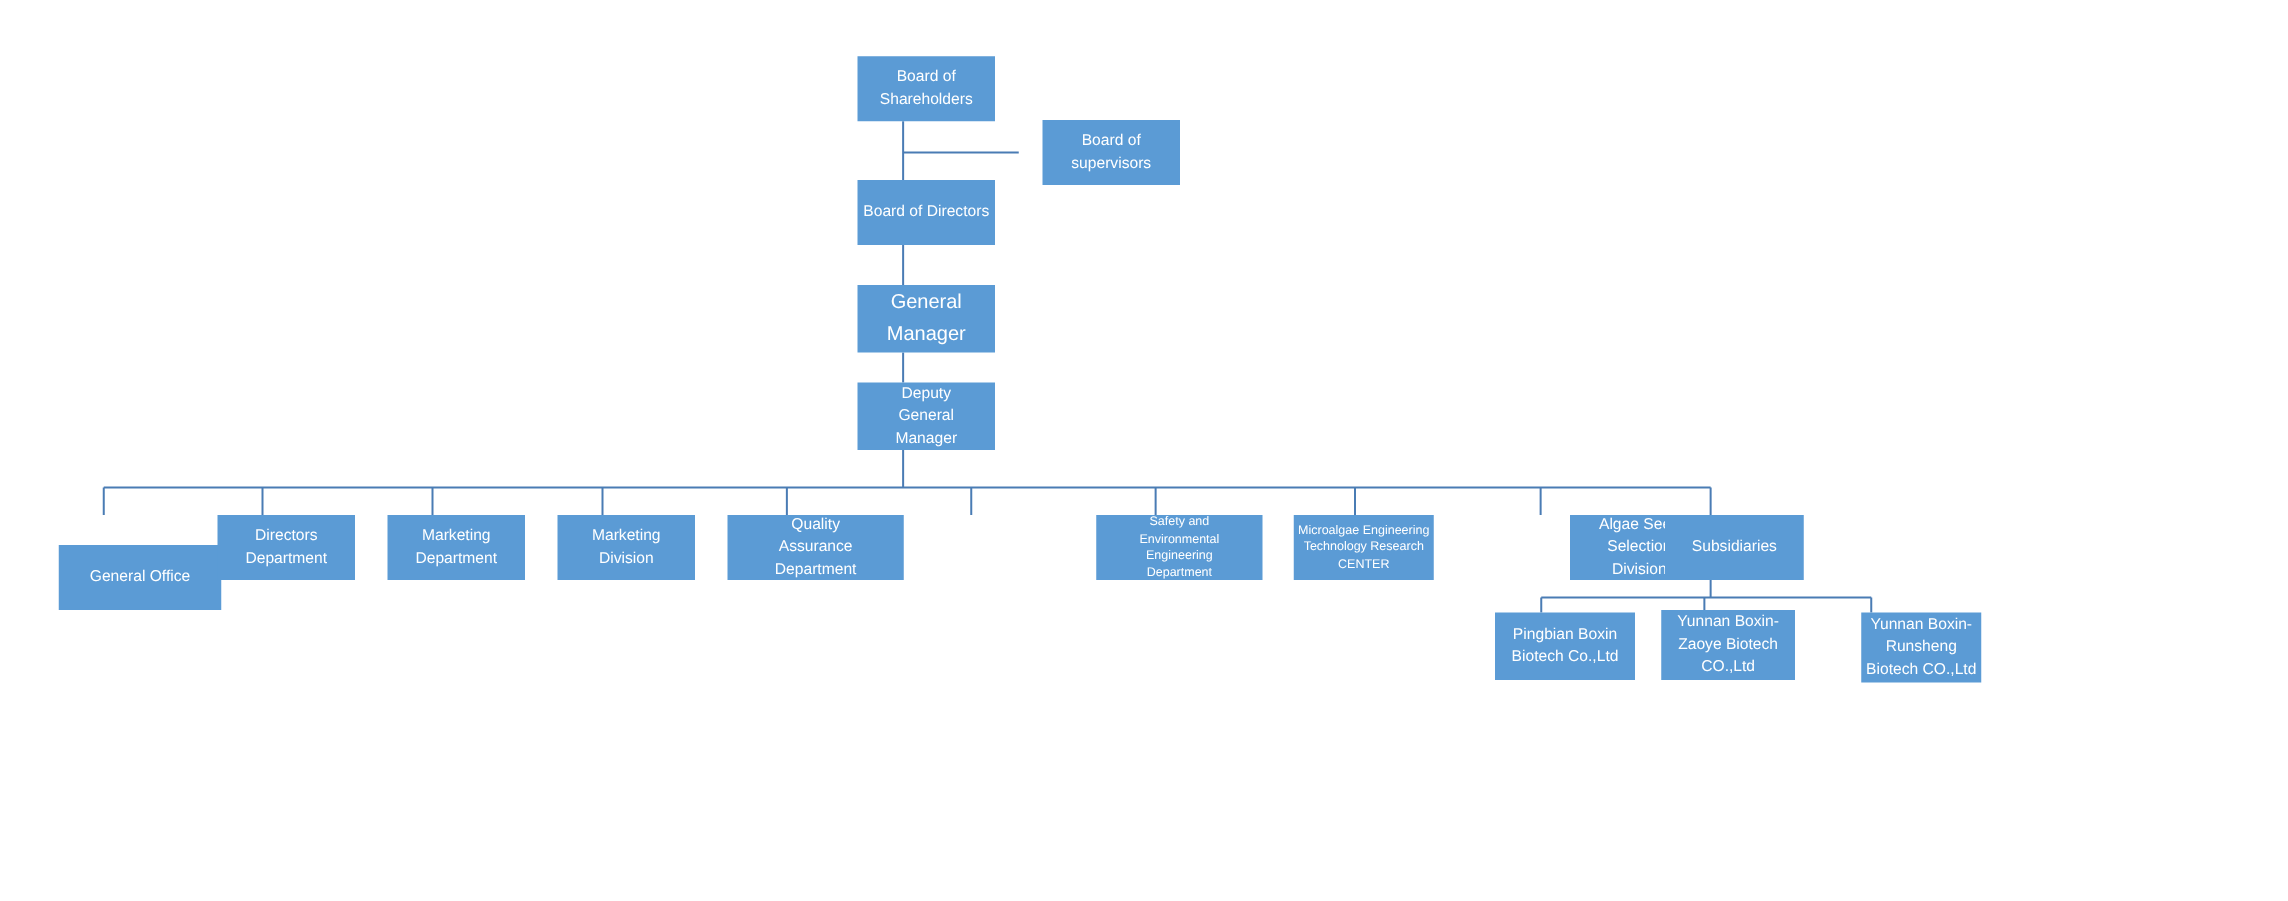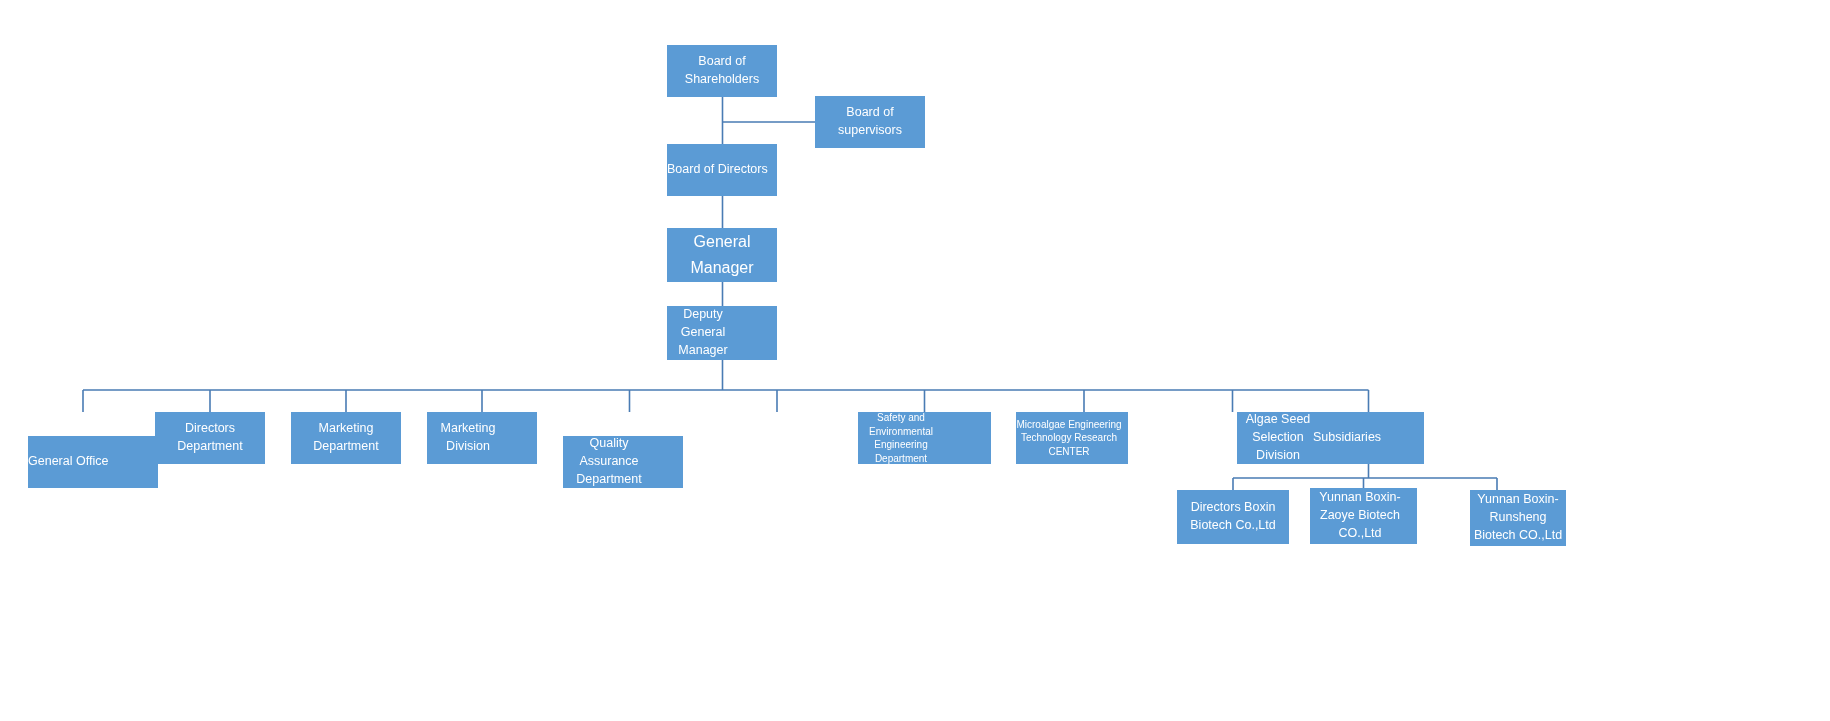--- a/index.html
+++ b/index.html
@@ -12,23 +12,25 @@
     overflow:hidden;
   }
   svg.connectors{position:absolute;left:0;top:0;pointer-events:none;}
   svg.connectors path{stroke:var(--line,#4a7cb4);stroke-width:1.6;fill:none;}
   .node{
     position:absolute;
     background:var(--box-fill,#5b9bd5);
     color:var(--box-text,#ffffff);
     display:flex;
     align-items:center;
+    justify-content:center;
     text-align:center;
     font-size:12.5px;
     line-height:1.42;
+    margin-left:19px;
   }
   .node .lbl{display:block;}
   .node.fs-large{font-size:16px;line-height:1.65;}
   .node.fs-small{font-size:10px;line-height:1.35;}
 </style>
 </head>
 <body>
 
 <div class="stage">
 
@@ -86,21 +88,21 @@
   </div>
 
   <div class="node" style="left:291px;top:412px;width:110px;height:52px">
     <span class="lbl">Marketing Department</span>
   </div>
 
   <div class="node" style="left:427px;top:412px;width:110px;height:52px">
     <span class="lbl" style="max-width:82px">Marketing Division</span>
   </div>
 
-  <div class="node" style="left:563px;top:436px;width:120px;height:52px">
+  <div class="node" style="left:563px;top:412px;width:141px;height:52px">
     <span class="lbl" style="max-width:92px">Quality Assurance Department</span>
   </div>
 
 
   <div class="node fs-small" style="left:858px;top:412px;width:133px;height:52px">
     <span class="lbl" style="max-width:86px">Safety and Environmental Engineering Department</span>
   </div>
 
   <div class="node fs-small" style="left:1016px;top:412px;width:112px;height:52px">
     <span class="lbl" style="max-width:106px">Microalgae Engineering Technology Research CENTER</span>
@@ -108,21 +110,21 @@
 
   <div class="node" style="left:1237px;top:412px;width:111px;height:52px">
     <span class="lbl" style="max-width:82px">Algae Seed Selection Division</span>
   </div>
 
   <div class="node" style="left:1313px;top:412px;width:111px;height:52px">
     <span class="lbl">Subsidiaries</span>
   </div>
 
   <div class="node" style="left:1177px;top:490px;width:112px;height:54px">
-    <span class="lbl">Directors Boxin Biotech Co.,Ltd</span>
+    <span class="lbl">Pingbian Boxin Biotech Co.,Ltd</span>
   </div>
 
   <div class="node" style="left:1310px;top:488px;width:107px;height:56px">
     <span class="lbl" style="max-width:100px">Yunnan Boxin-Zaoye Biotech CO.,Ltd</span>
   </div>
 
   <div class="node" style="left:1470px;top:490px;width:96px;height:56px">
     <span class="lbl" style="max-width:104px">Yunnan Boxin-Runsheng Biotech CO.,Ltd</span>
   </div>
 

